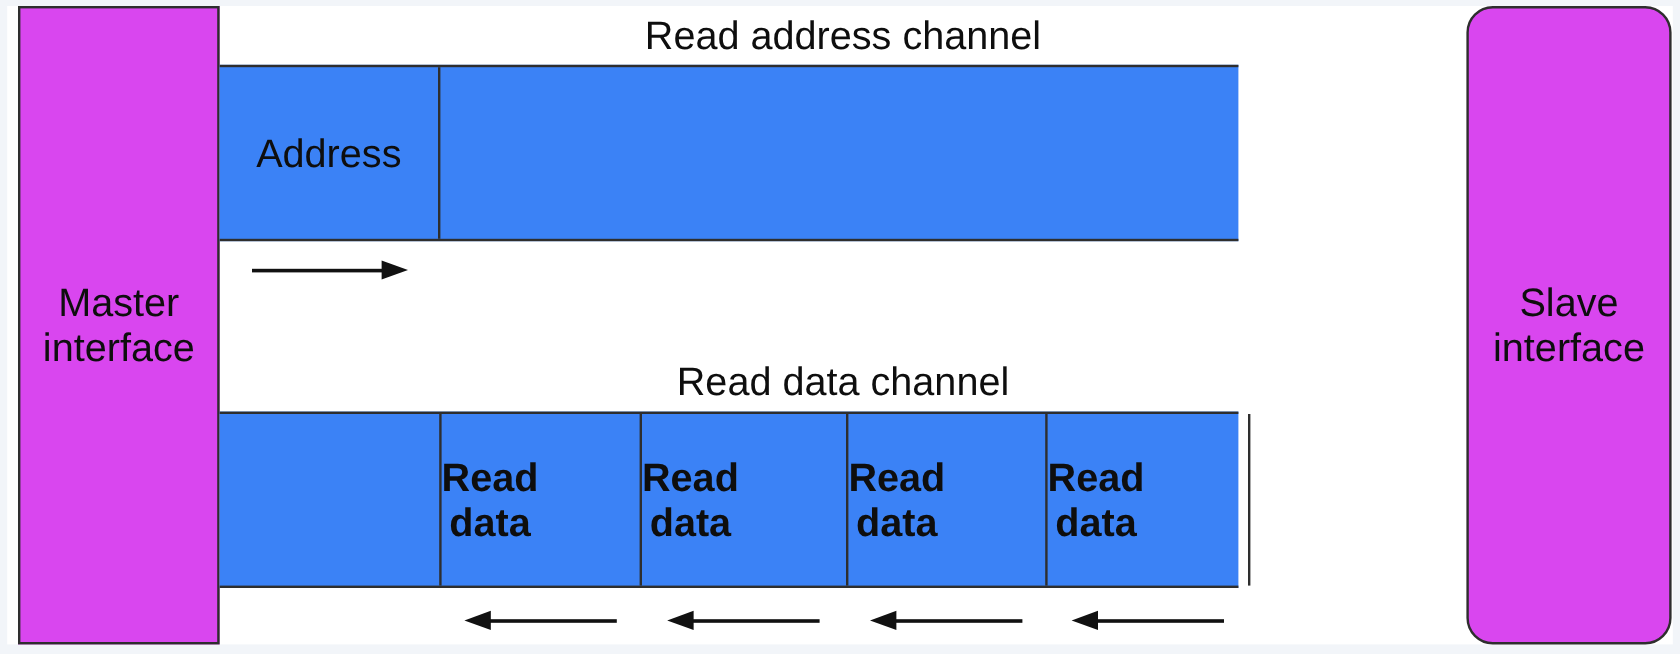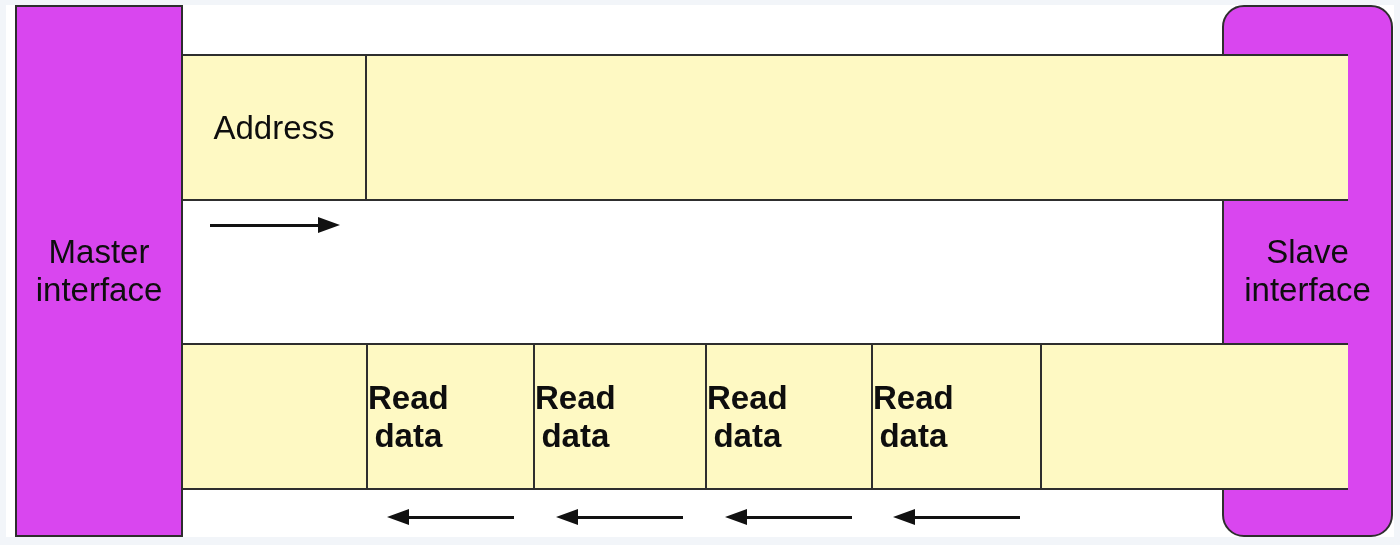--- a/index.html
+++ b/index.html
@@ -52,26 +52,26 @@
     font-size: 33px;
     line-height: 36px;
     white-space: nowrap;
   }
   .channel-title.addr { top: 12px; }
   .channel-title.data { top: 300px; }
 
   .band {
     position: absolute;
     left: 183px;
-    width: 1165px;
+    width: 849px;
     height: 147px;
     border-top: 2px solid #2e2e2e;
     border-bottom: 2px solid #2e2e2e;
     box-sizing: border-box;
-    background: #fef9c3;
+    background: #3b82f6;
   }
   .band.addr-band { top: 54px; }
   .band.data-band { top: 343px; }
 
   .addr-cell {
     position: absolute;
     left: 0;
     top: 0;
     width: 184px;
     height: 100%;
@@ -150,34 +150,36 @@
     </div>
   </div>
 
   <div class="iface-box slave">
     <div class="iface-label">
       <span>Slave</span>
       <span>interface</span>
     </div>
   </div>
 
+  <div class="channel-title addr">Read address channel</div>
 
   <div class="band addr-band">
     <div class="addr-cell">
       <div class="cell-label">
         <span>Address</span>
       </div>
     </div>
   </div>
 
   <div class="arrow dir-right addr-arrow">
     <div class="shaft"></div>
     <div class="head"></div>
   </div>
 
+  <div class="channel-title data">Read data channel</div>
 
   <div class="band data-band">
     <div class="vdiv" style="left:183px"></div>
     <div class="vdiv" style="left:350px"></div>
     <div class="vdiv" style="left:522px"></div>
     <div class="vdiv" style="left:688px"></div>
     <div class="vdiv" style="left:857px"></div>
 
     <div class="data-cell" style="left:185px; width:165px">
       <div class="cell-label">

